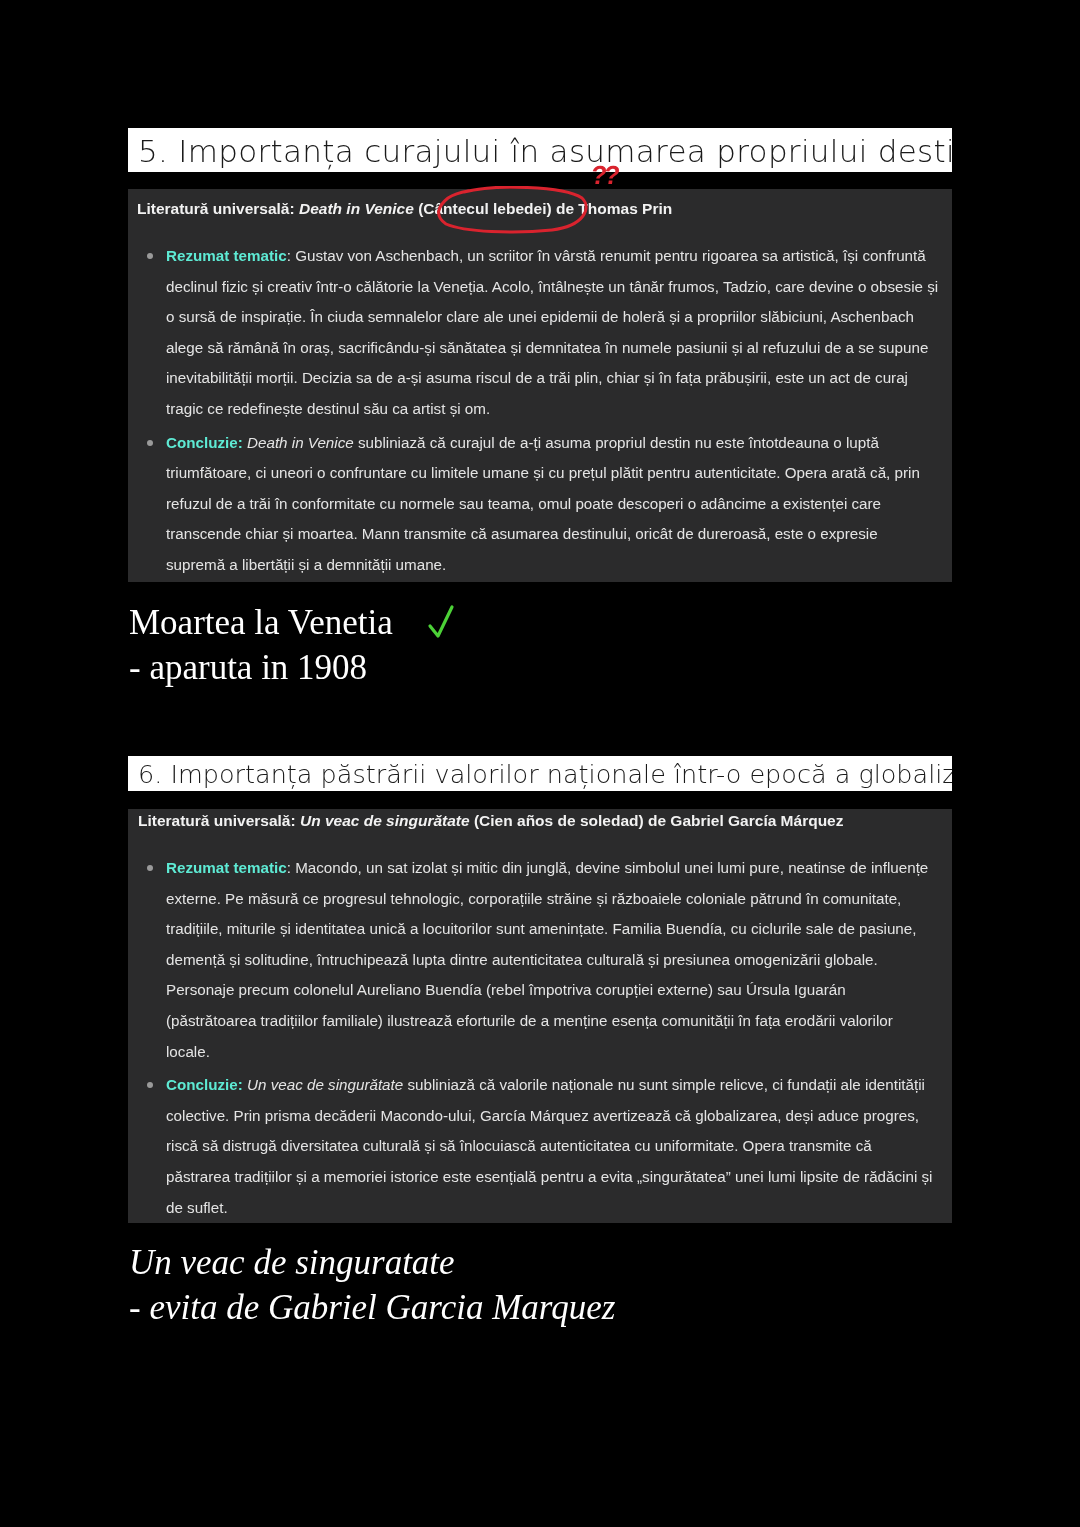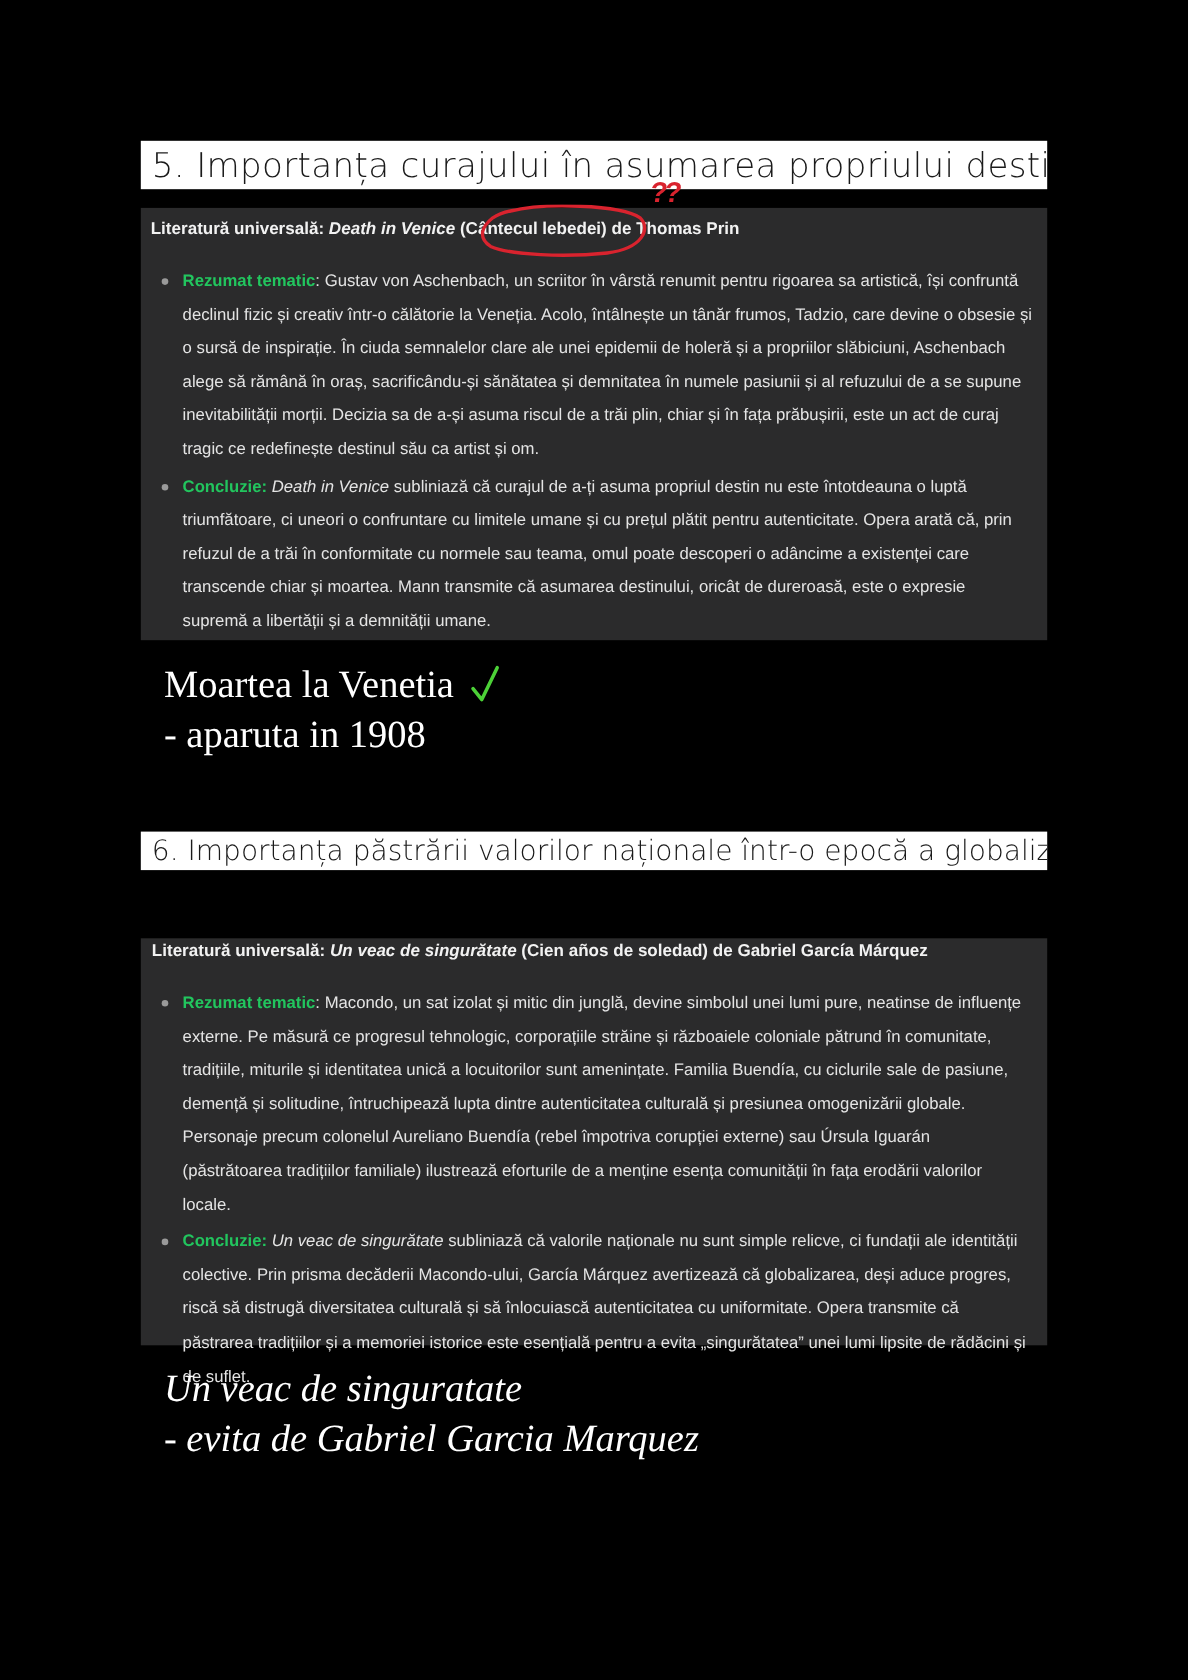--- a/index.html
+++ b/index.html
@@ -31,21 +31,21 @@
     #hdr6 { top: 756px; height: 35px; font-size: 25.5px; line-height: 37px; }
     .panel {
       position: absolute;
       left: 128px;
       width: 824px;
       background: #2b2b2c;
       color: #e6e6e6;
       box-sizing: border-box;
     }
     #panel5 { top: 189px; height: 393px; }
-    #panel6 { top: 853px; height: 370px; }
+    #panel6 { top: 809px; height: 414px; }
     .panel-title {
       position: absolute;
       left: 9px;
       font-size: 15.5px;
       font-weight: bold;
       color: #f2f2f2;
       white-space: nowrap;
     }
     #panel5 .panel-title { top: 11px; }
     #panel6 .panel-title { top: 3px; left: 10px; }
@@ -70,31 +70,30 @@
     .bullet::before {
       content: "";
       position: absolute;
       left: -19px;
       top: 12px;
       width: 6px;
       height: 6px;
       border-radius: 50%;
       background: #9a9a9a;
     }
-    .bullet b { color: #22c55e; }
+    .bullet b { color: #5eead4; }
     .bullet i { font-style: italic; }
     .note {
       position: absolute;
       left: 129px;
       color: #ffffff;
       font-family: "Liberation Serif", serif;
       font-size: 35px;
       line-height: 45px;
       white-space: nowrap;
-      margin-left: 20px;
     }
     #note5 { top: 600px; }
     #note6 { top: 1240px; font-style: italic; }
     .annot-circle {
       position: absolute;
       left: 434px;
       top: 186px;
       width: 156px;
       height: 48px;
       pointer-events: none;

